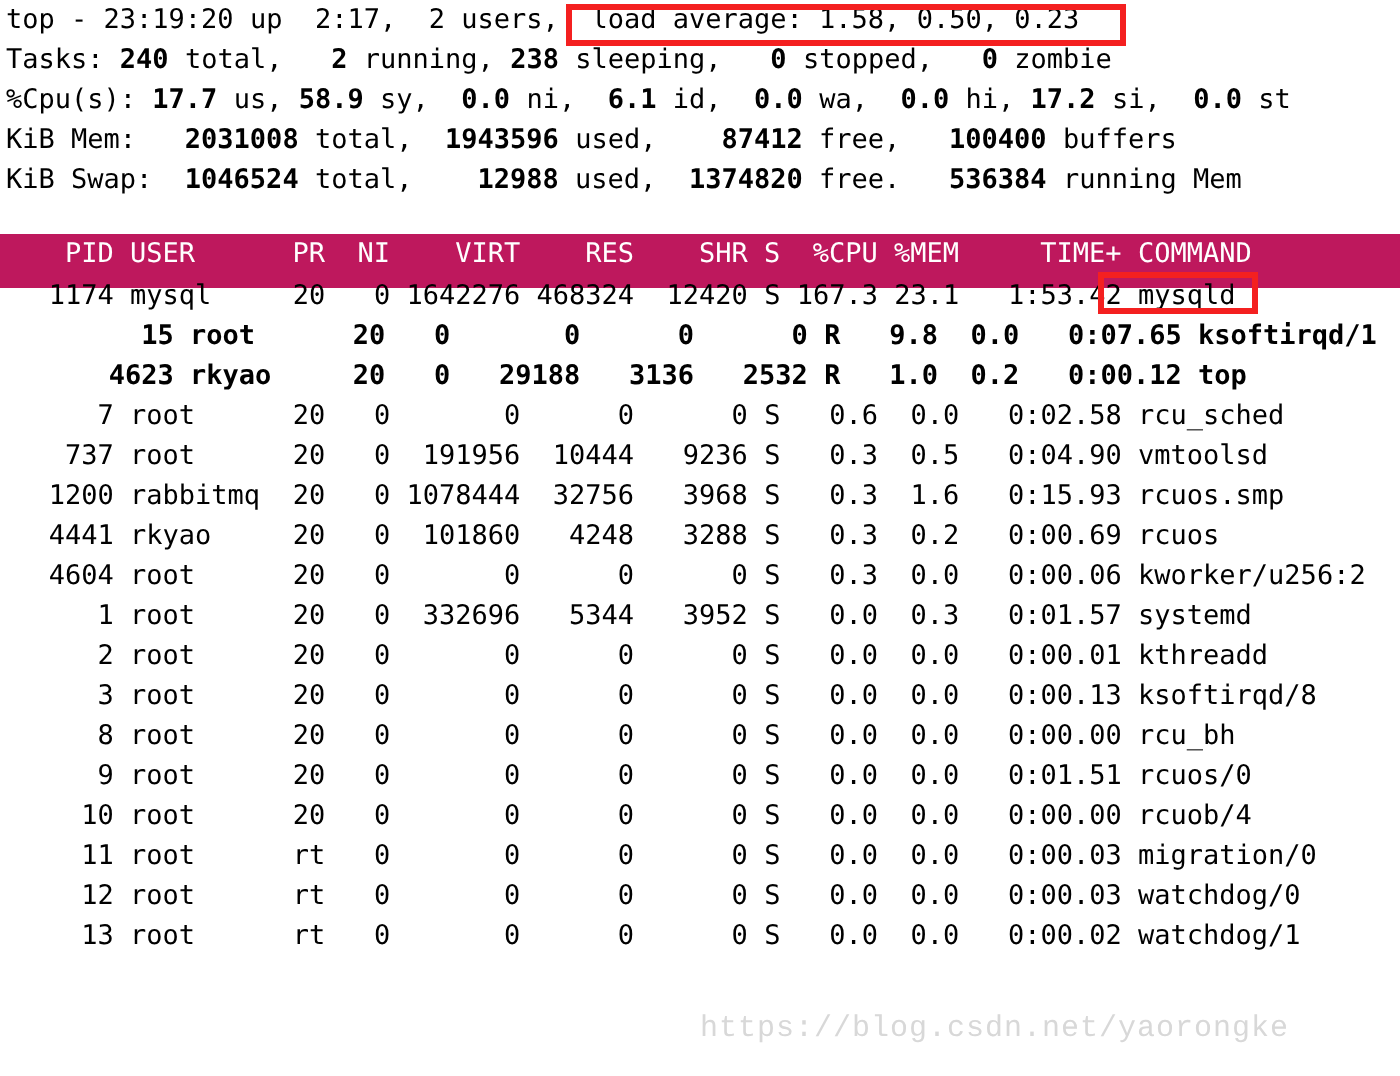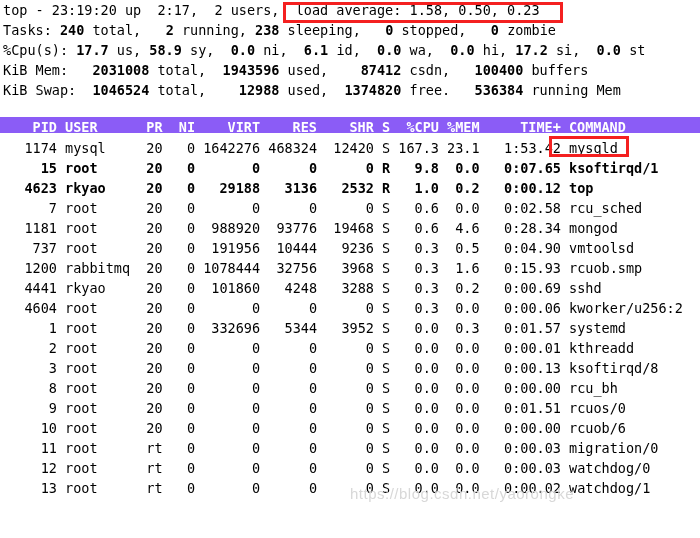--- a/index.html
+++ b/index.html
@@ -51,92 +51,91 @@
     box-sizing: border-box;
     pointer-events: none;
   }
 
   
   .proc-header {
     position: absolute;
     left: 0;
     top: 117px;
     width: 700px;
-    height: 16px;
-    background: #8b5cf6;
+    height: 27px;
+    background: #be185d;
     color: #ffffff;
     line-height: 21px;
     white-space: pre;
-    font-weight: bold;
+    font-weight: normal;
     font-size: 13.5px;
   }
   .proc-rows {
     position: absolute;
     left: 0;
     top: 138px;
     width: 700px;
   }
   .prow {
     height: 20px;
     line-height: 20px;
     white-space: pre;
     font-size: 13.5px;
   }
-  .prow.running { font-weight: bold; }
+  .prow.running { font-weight: bold; padding-left: 30px; }
 
   
   .watermark {
     position: absolute;
     left: 350px;
-    top: 484px;
-    font-family: Liberation Sans, sans-serif;
+    top: 505px;
+    font-family: Liberation Mono, monospace;
     font-size: 15px;
     color: #d8d8d8;
     letter-spacing: 0.5px;
     white-space: pre;
     pointer-events: none;
   }
 </style>
 </head>
 <body>
 
 <div id="terminal">
 
   <div class="summary">
 
     <div class="sline"><span>top</span><span> - </span><span>23:19:20</span><span> </span><span>up</span><span>  </span><span>2:17,</span><span>  </span><span>2</span><span> </span><span>users,</span><span>  </span><span>load average:</span><span> </span><span>1.58,</span><span> </span><span>0.50,</span><span> </span><span>0.23</span></div>
 
     <div class="sline"><span>Tasks:</span><span> </span><span class="b">240</span><span> </span><span>total,</span><span>   </span><span class="b">2</span><span> </span><span>running,</span><span> </span><span class="b">238</span><span> </span><span>sleeping,</span><span>   </span><span class="b">0</span><span> </span><span>stopped,</span><span>   </span><span class="b">0</span><span> </span><span>zombie</span></div>
 
     <div class="sline"><span>%Cpu(s):</span><span> </span><span class="b">17.7</span><span> </span><span>us,</span><span> </span><span class="b">58.9</span><span> </span><span>sy,</span><span>  </span><span class="b">0.0</span><span> </span><span>ni,</span><span>  </span><span class="b">6.1</span><span> </span><span>id,</span><span>  </span><span class="b">0.0</span><span> </span><span>wa,</span><span>  </span><span class="b">0.0</span><span> </span><span>hi,</span><span> </span><span class="b">17.2</span><span> </span><span>si,</span><span>  </span><span class="b">0.0</span><span> </span><span>st</span></div>
 
-    <div class="sline"><span>KiB Mem:</span><span>   </span><span class="b">2031008</span><span> </span><span>total,</span><span>  </span><span class="b">1943596</span><span> </span><span>used,</span><span>    </span><span class="b">87412</span><span> </span><span>csdn,</span><span>   </span><span class="b">100400</span><span> </span><span>buffers</span></div>
+    <div class="sline"><span>KiB Mem:</span><span>   </span><span class="b">2031008</span><span> </span><span>total,</span><span>  </span><span class="b">1943596</span><span> </span><span>used,</span><span>    </span><span class="b">87412</span><span> </span><span>free,</span><span>   </span><span class="b">100400</span><span> </span><span>buffers</span></div>
 
     <div class="sline"><span>KiB Swap:</span><span>  </span><span class="b">1046524</span><span> </span><span>total,</span><span>    </span><span class="b">12988</span><span> </span><span>used,</span><span>  </span><span class="b">1374820</span><span> </span><span>free.</span><span>   </span><span class="b">536384</span><span> </span><span>running Mem</span></div>
 
   </div>
 
   <div class="proc-header">    PID USER      PR  NI    VIRT    RES    SHR S  %CPU %MEM     TIME+ COMMAND</div>
 
   <div class="proc-rows" id="proc-rows">
       <div class="prow"><span>   1174</span><span> mysql    </span><span> 20</span><span>   0</span><span> 1642276</span><span> 468324</span><span>  12420</span><span> S</span><span> 167.3</span><span> 23.1</span><span>   1:53.42</span><span> mysqld</span></div>
       <div class="prow running"><span>     15</span><span> root     </span><span> 20</span><span>   0</span><span>       0</span><span>      0</span><span>      0</span><span> R</span><span>   9.8</span><span>  0.0</span><span>   0:07.65</span><span> ksoftirqd/1</span></div>
       <div class="prow running"><span>   4623</span><span> rkyao    </span><span> 20</span><span>   0</span><span>   29188</span><span>   3136</span><span>   2532</span><span> R</span><span>   1.0</span><span>  0.2</span><span>   0:00.12</span><span> top</span></div>
       <div class="prow"><span>      7</span><span> root     </span><span> 20</span><span>   0</span><span>       0</span><span>      0</span><span>      0</span><span> S</span><span>   0.6</span><span>  0.0</span><span>   0:02.58</span><span> rcu_sched</span></div>
-      <div class="prow"><span>   1181</span><span> root     </span><span> 20</span><span>   0</span><span>  988920</span><span>  93776</span><span>  19468</span><span> S</span><span>   0.6</span><span>  4.6</span><span>   0:28.34</span><span> mongod</span></div>
       <div class="prow"><span>    737</span><span> root     </span><span> 20</span><span>   0</span><span>  191956</span><span>  10444</span><span>   9236</span><span> S</span><span>   0.3</span><span>  0.5</span><span>   0:04.90</span><span> vmtoolsd</span></div>
-      <div class="prow"><span>   1200</span><span> rabbitmq </span><span> 20</span><span>   0</span><span> 1078444</span><span>  32756</span><span>   3968</span><span> S</span><span>   0.3</span><span>  1.6</span><span>   0:15.93</span><span> rcuob.smp</span></div>
-      <div class="prow"><span>   4441</span><span> rkyao    </span><span> 20</span><span>   0</span><span>  101860</span><span>   4248</span><span>   3288</span><span> S</span><span>   0.3</span><span>  0.2</span><span>   0:00.69</span><span> sshd</span></div>
+      <div class="prow"><span>   1200</span><span> rabbitmq </span><span> 20</span><span>   0</span><span> 1078444</span><span>  32756</span><span>   3968</span><span> S</span><span>   0.3</span><span>  1.6</span><span>   0:15.93</span><span> rcuos.smp</span></div>
+      <div class="prow"><span>   4441</span><span> rkyao    </span><span> 20</span><span>   0</span><span>  101860</span><span>   4248</span><span>   3288</span><span> S</span><span>   0.3</span><span>  0.2</span><span>   0:00.69</span><span> rcuos</span></div>
       <div class="prow"><span>   4604</span><span> root     </span><span> 20</span><span>   0</span><span>       0</span><span>      0</span><span>      0</span><span> S</span><span>   0.3</span><span>  0.0</span><span>   0:00.06</span><span> kworker/u256:2</span></div>
       <div class="prow"><span>      1</span><span> root     </span><span> 20</span><span>   0</span><span>  332696</span><span>   5344</span><span>   3952</span><span> S</span><span>   0.0</span><span>  0.3</span><span>   0:01.57</span><span> systemd</span></div>
       <div class="prow"><span>      2</span><span> root     </span><span> 20</span><span>   0</span><span>       0</span><span>      0</span><span>      0</span><span> S</span><span>   0.0</span><span>  0.0</span><span>   0:00.01</span><span> kthreadd</span></div>
       <div class="prow"><span>      3</span><span> root     </span><span> 20</span><span>   0</span><span>       0</span><span>      0</span><span>      0</span><span> S</span><span>   0.0</span><span>  0.0</span><span>   0:00.13</span><span> ksoftirqd/8</span></div>
       <div class="prow"><span>      8</span><span> root     </span><span> 20</span><span>   0</span><span>       0</span><span>      0</span><span>      0</span><span> S</span><span>   0.0</span><span>  0.0</span><span>   0:00.00</span><span> rcu_bh</span></div>
       <div class="prow"><span>      9</span><span> root     </span><span> 20</span><span>   0</span><span>       0</span><span>      0</span><span>      0</span><span> S</span><span>   0.0</span><span>  0.0</span><span>   0:01.51</span><span> rcuos/0</span></div>
-      <div class="prow"><span>     10</span><span> root     </span><span> 20</span><span>   0</span><span>       0</span><span>      0</span><span>      0</span><span> S</span><span>   0.0</span><span>  0.0</span><span>   0:00.00</span><span> rcuob/6</span></div>
+      <div class="prow"><span>     10</span><span> root     </span><span> 20</span><span>   0</span><span>       0</span><span>      0</span><span>      0</span><span> S</span><span>   0.0</span><span>  0.0</span><span>   0:00.00</span><span> rcuob/4</span></div>
       <div class="prow"><span>     11</span><span> root     </span><span> rt</span><span>   0</span><span>       0</span><span>      0</span><span>      0</span><span> S</span><span>   0.0</span><span>  0.0</span><span>   0:00.03</span><span> migration/0</span></div>
       <div class="prow"><span>     12</span><span> root     </span><span> rt</span><span>   0</span><span>       0</span><span>      0</span><span>      0</span><span> S</span><span>   0.0</span><span>  0.0</span><span>   0:00.03</span><span> watchdog/0</span></div>
       <div class="prow"><span>     13</span><span> root     </span><span> rt</span><span>   0</span><span>       0</span><span>      0</span><span>      0</span><span> S</span><span>   0.0</span><span>  0.0</span><span>   0:00.02</span><span> watchdog/1</span></div>
     </div>
 
   <div id="annotation-layer">
       <div class="redbox" style="left: 283px; top: 2px; width: 280px; height: 21px;"></div>
       <div class="redbox" style="left: 549px; top: 136px; width: 80px; height: 21px;"></div>
     </div>
 

